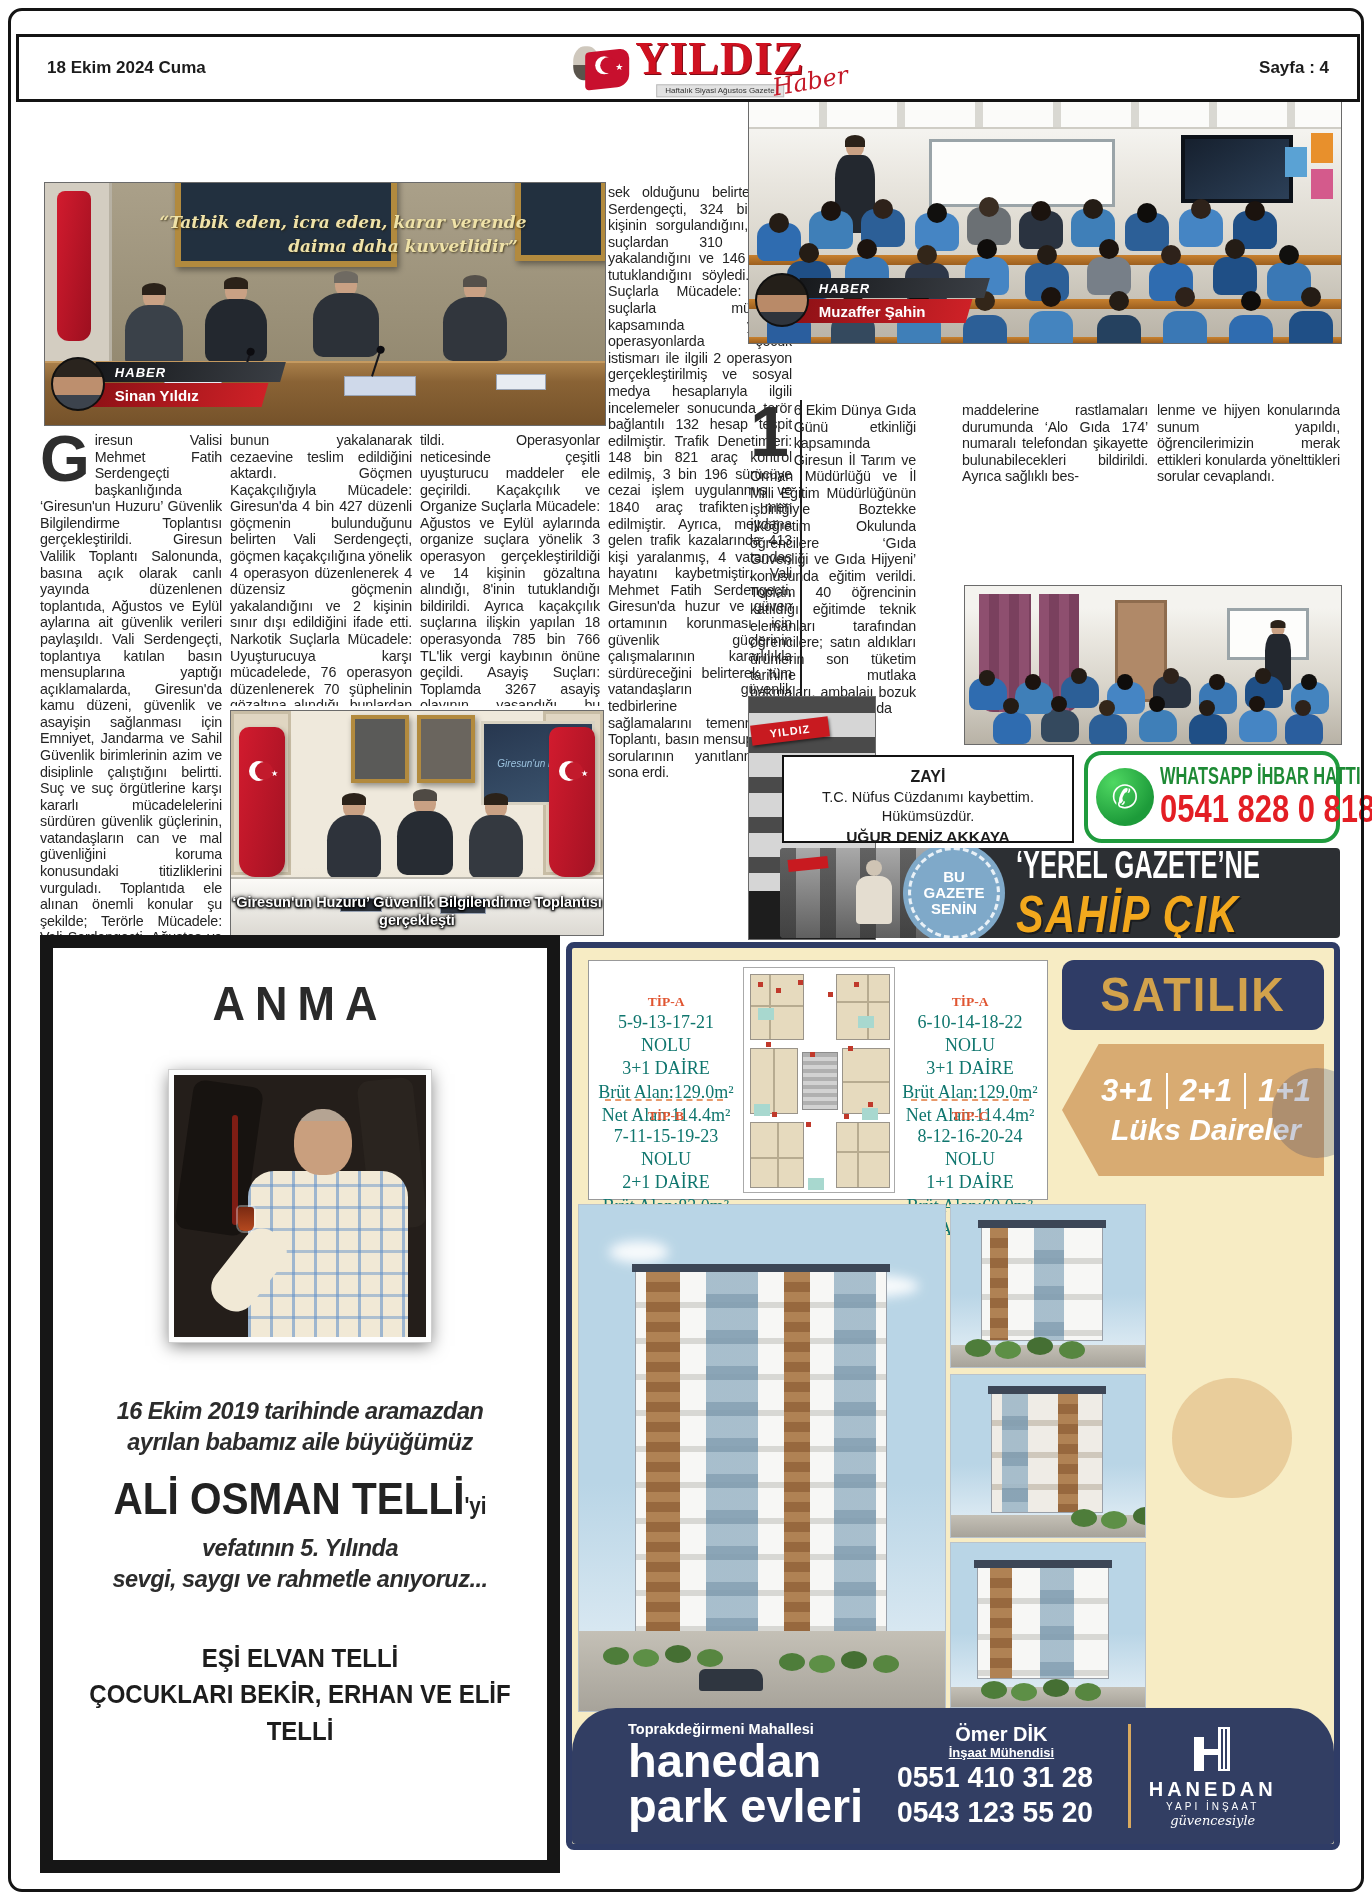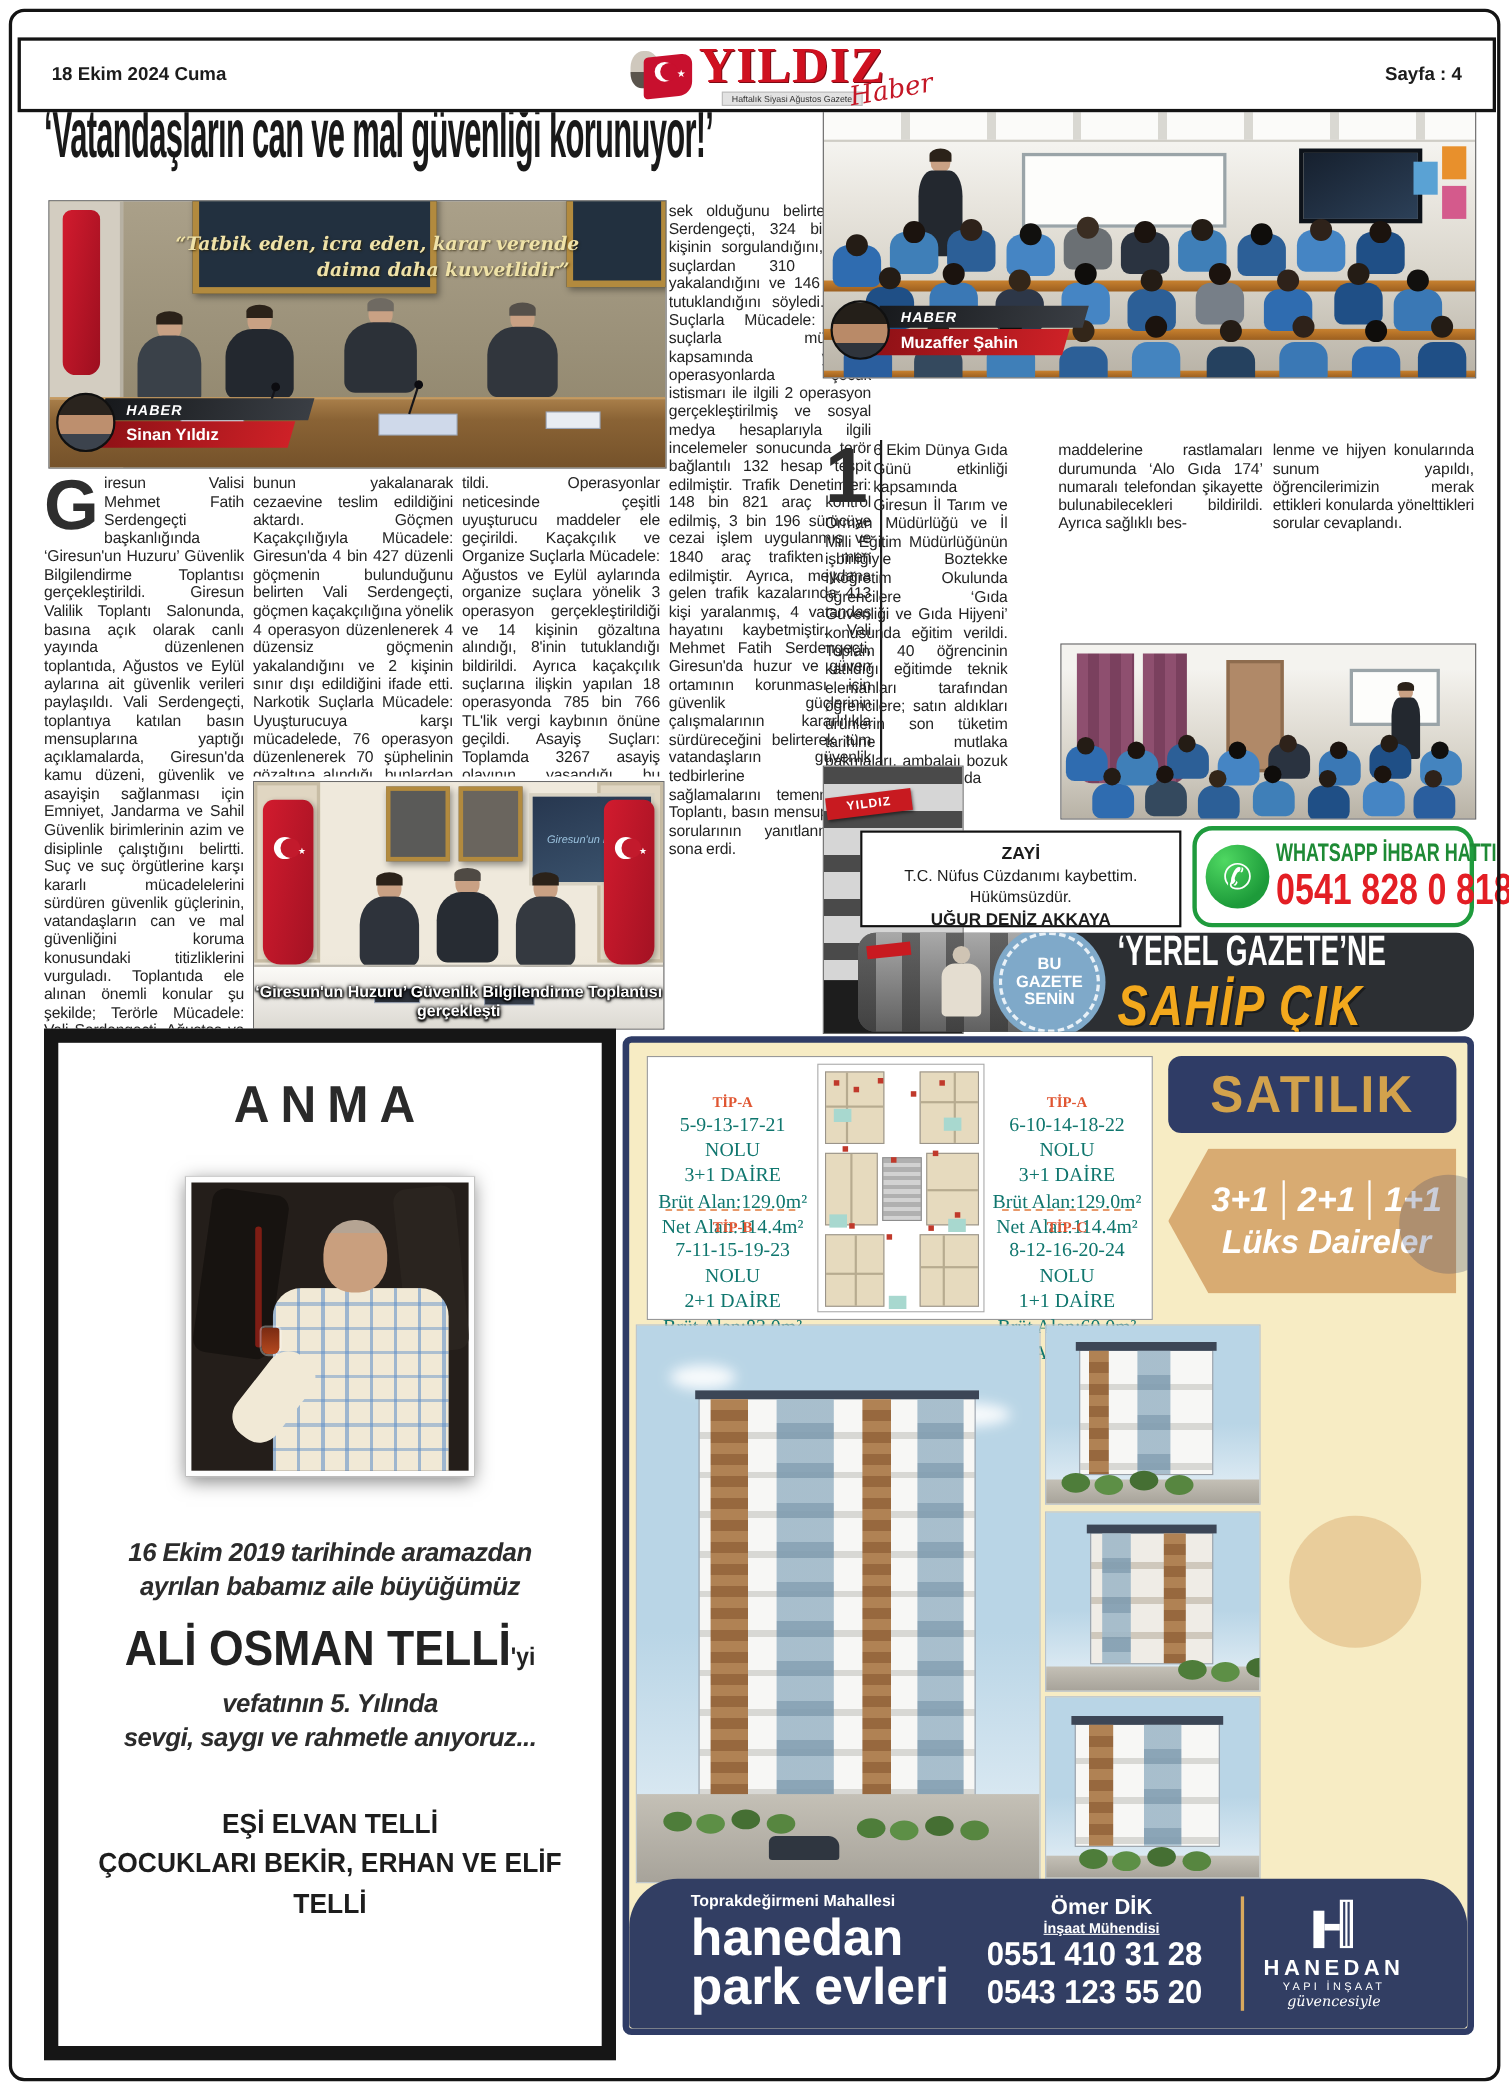--- a/index.html
+++ b/index.html
@@ -115,21 +115,21 @@
   .zayi .t{font-weight:bold;font-size:16px;}
   .zayi .l{font-size:14.5px;}
   .zayi .n{font-weight:bold;font-size:15.5px;}
   .wapp{position:absolute;background:#fff;border:4px solid #1f9b3d;border-radius:18px;
         display:flex;align-items:center;padding:4px 8px;box-sizing:border-box;}
   .wicon{width:58px;height:58px;border-radius:50%;background:radial-gradient(circle at 30% 25%,#4fd862,#1d9b3a 70%);
          color:#fff;font-size:32px;display:flex;align-items:center;justify-content:center;flex:none;}
   .wtxt{margin-left:6px;width:100%;text-align:center;}
   .wtitle{color:#1e8a35;font-weight:900;font-size:20px;white-space:nowrap;transform:scale(.82,1.15);transform-origin:0 50%;}
   .wphone{color:#e31e24;font-weight:900;font-size:36px;white-space:nowrap;transform:scale(.86,1.1);transform-origin:0 50%;letter-spacing:0;}
-  .yerel{position:absolute;background:#2c2f33;border-radius:16px;display:flex;align-items:center;overflow:hidden;}
+  .yerel{position:absolute;background:#2c2f33;border-radius:4px;display:flex;align-items:center;overflow:hidden;}
   .yphoto{position:relative;width:168px;height:100%;flex:none;background:
       repeating-linear-gradient(90deg,rgba(40,40,40,.55) 0 16px,transparent 16px 40px),
       linear-gradient(180deg,#a9a9a9,#606060);}
   .yboy-h{position:absolute;left:86px;top:12px;width:16px;height:16px;border-radius:50%;background:#cfc4b4;}
   .yboy-b{position:absolute;left:76px;top:28px;width:36px;height:48px;border-radius:12px 12px 4px 4px;background:#e4ddd0;}
   .ysign{position:absolute;left:8px;top:10px;width:40px;height:12px;background:#c81a20;color:#fff;font-size:7px;
          font-weight:bold;display:flex;align-items:center;justify-content:center;transform:rotate(-6deg);}
   .ybadge{position:relative;margin-left:-40px;z-index:2;width:86px;height:86px;border-radius:50%;flex:none;
           background:#7fa9c9;border:3px dashed #e9f1f7;box-shadow:0 0 0 5px #7fa9c9;
           display:flex;flex-direction:column;align-items:center;justify-content:center;color:#fff;font-weight:900;
@@ -238,23 +238,20 @@
       <div class="mast-text">
         <div class="mast-title">YILDIZ</div>
         <span class="mast-script">Haber</span>
         <div class="mast-tag">Haftalık Siyasi Ağustos Gazete</div>
       </div>
     </div>
     <div class="mast-page">Sayfa : 4</div>
   </header>
 
   <section class="abs" style="left:40px;top:104px;width:752px;height:846px;">
-    <div class="h1wrap">
-      <span class="h1inner">‘Vatandaşların can ve mal güvenliği korunuyor!’</span>
-    </div>
 
     <div class="ph" style="left:4px;top:78px;width:560px;height:242px;">
       <div class="p1-wall"></div>
       <div class="p1-left"></div>
       <div class="p1-flag"></div>
       <div class="gframe" style="left:130px;top:-14px;width:210px;height:86px;"></div>
       <div class="gframe" style="left:470px;top:-8px;width:80px;height:74px;"></div>
       <div class="p1-quote">
         <div>“Tatbik eden, icra eden, karar verende</div>
         <div style="padding-left:120px;">daima daha kuvvetlidir”</div>

